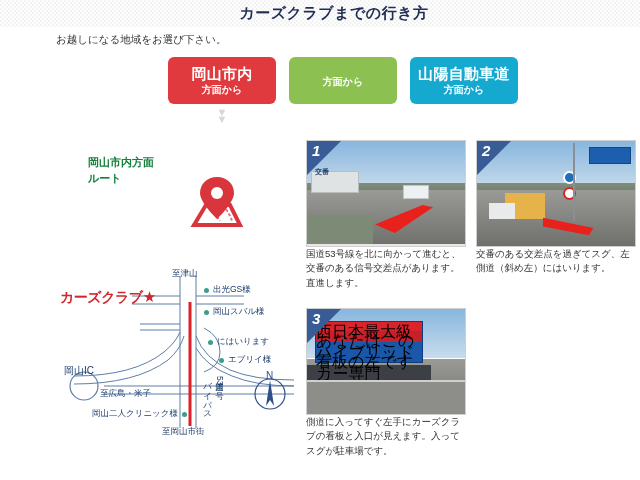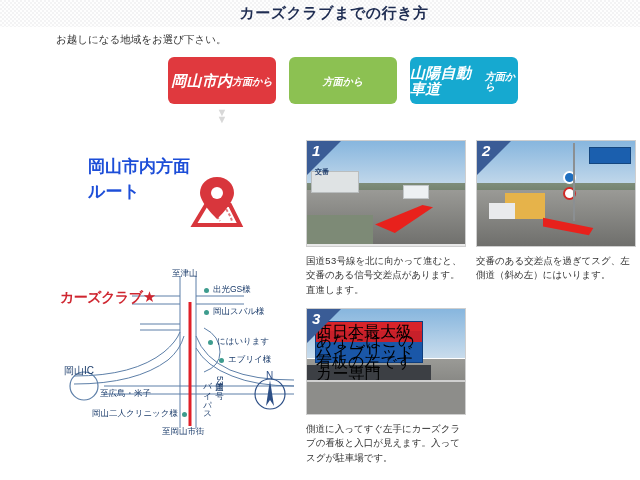--- a/index.html
+++ b/index.html
@@ -43,46 +43,45 @@
   
   .region-buttons {
     position: absolute;
     left: 168px; top: 57px;
     display: flex;
     gap: 13px;
   }
   .region-btn {
     width: 108px; height: 47px;
     border-radius: 6px;
-    display: flex; flex-direction: row;
+    display: flex; flex-direction: column;
     align-items: center; justify-content: center;
     color: #fff;
     cursor: pointer;
     line-height: 1.05;
-    font-style: italic;
   }
   .region-btn .main { font-size: 15px; font-weight: bold; letter-spacing: .3px; }
   .region-btn .sub  { font-size: 10px; font-weight: bold; margin-top: 3px; }
 
   .arrow-down {
     position: absolute;
     left: 212px; top: 109px;
     width: 20px; text-align: center;
     color: #d8d8d8;
     font-size: 11px;
     line-height: 7px;
   }
 
   
   .route-head {
     position: absolute;
     left: 88px; top: 155px;
-    color: #1d4ed8;
+    color: #15803d;
     font-weight: bold;
-    font-size: 17px;
+    font-size: 11px;
     line-height: 1.45;
   }
   .map-pin-icon {
     position: absolute;
     left: 186px; top: 175px;
     width: 62px; height: 55px;
   }
 
   
   .route-map {
@@ -128,25 +127,24 @@
     font-weight: bold; z-index: 4;
   }
   .sky { position: absolute; left:0; top:0; width:100%; height:47%;
          background: linear-gradient(#87b6de, #c9dcec); }
   .ground { position: absolute; left:0; bottom:0; width:100%; height:53%;
             background: linear-gradient(#9a9a96, #6f6f6c); }
   .hills { position: absolute; left:0; top:40%; width:100%; height:12%;
            background: linear-gradient(#7f8d7a, #6d7c69); }
   .red-arrow { position: absolute; z-index: 2; background: #e8211c; }
   .step-caption {
-    margin-top: 8px;
+    margin-top: 0;
     font-size: 9.5px;
     line-height: 1.5;
     color: #333;
-    font-family: Liberation Mono, monospace;
   }
 
   
   .billboard {
     position: absolute; left: 8px; top: 12px;
     width: 108px; height: 42px;
     background: #1a57a8; border: 1px solid #0d3d7d; z-index: 2;
   }
   .bb-top { height: 9px; background: #d8242a; }
   .bb-mid { height: 20px; background: #1769b8; position: relative; }

